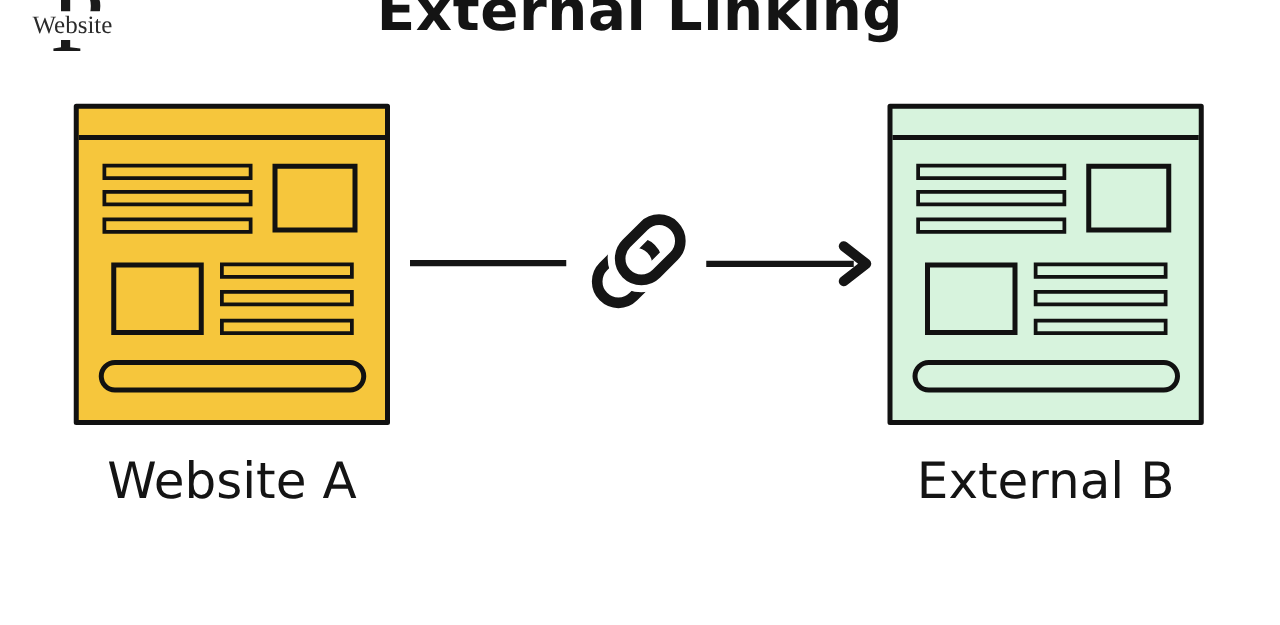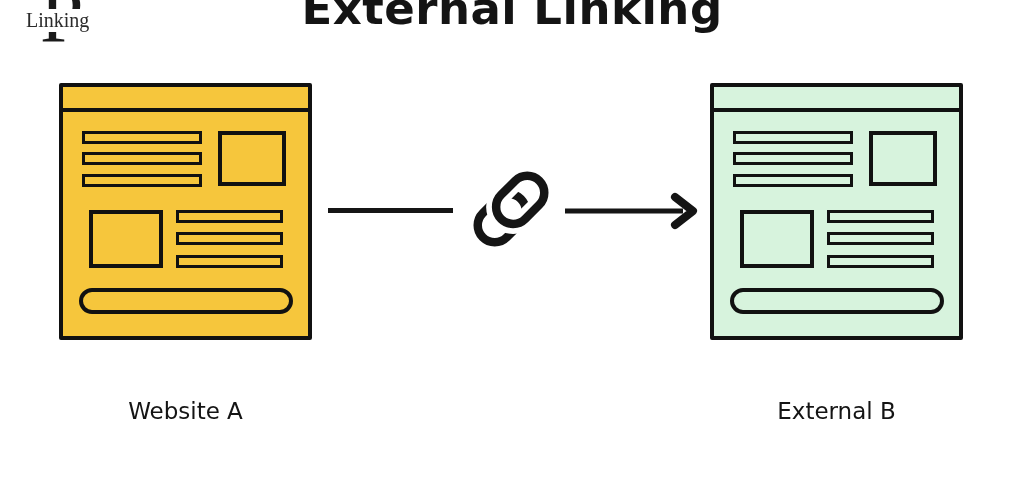--- a/index.html
+++ b/index.html
@@ -69,35 +69,34 @@
   .conn-line {
     position: absolute; height: 5px; background: #151515; top: 208px;
   }
   .line-left  { left: 328px; width: 125px; }
   .chain-svg  { position: absolute; left: 463px; top: 161px; }
   .arrow-svg  { position: absolute; left: 563px; top: 190px; }
 
   
   .site-label {
     position: absolute; top: 362px; width: 253px;
-    text-align: center; font-size: 23px; color: #141414;
+    text-align: center; font-size: 40px; color: #141414;
     font-family: "DejaVu Sans", "Liberation Sans", sans-serif;
-    margin-top: 36px;
   }
   .label-a { left: 59px; }
   .label-b { left: 710px; }
 </style>
 </head>
 <body>
 
 <div class="canvas">
 
   <div class="logo">
     <span class="logo-glyph">P</span>
-    <span class="logo-text">Linking</span>
+    <span class="logo-text">Website</span>
   </div>
 
   <h1 class="title">External Linking</h1>
 
   <div class="site-card card-a" style="background-color: rgb(246, 198, 60);">
     <div class="card-header"></div>
     <div class="shape tl1"></div>
     <div class="shape tl2"></div>
     <div class="shape tl3"></div>
     <div class="shape sq img1"></div>

